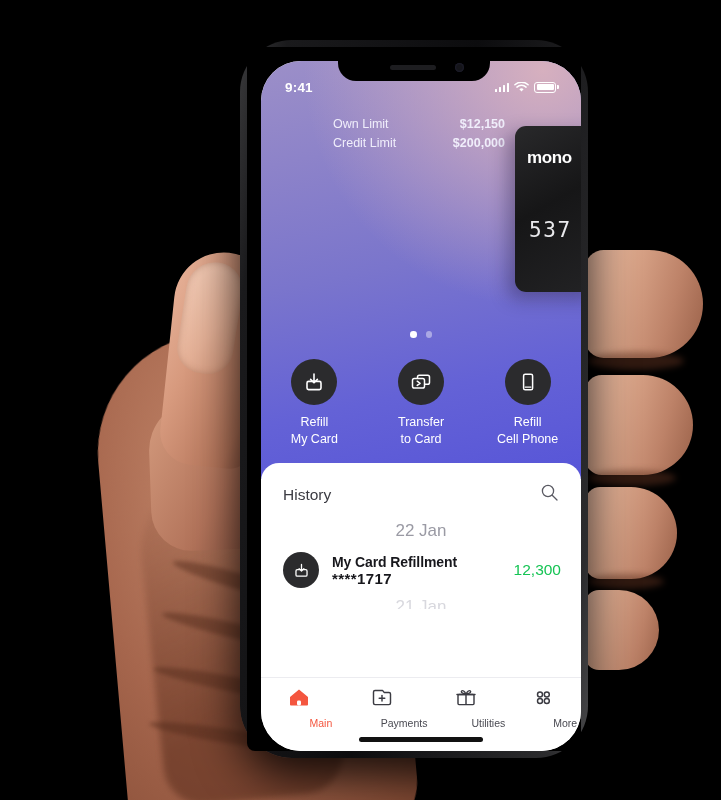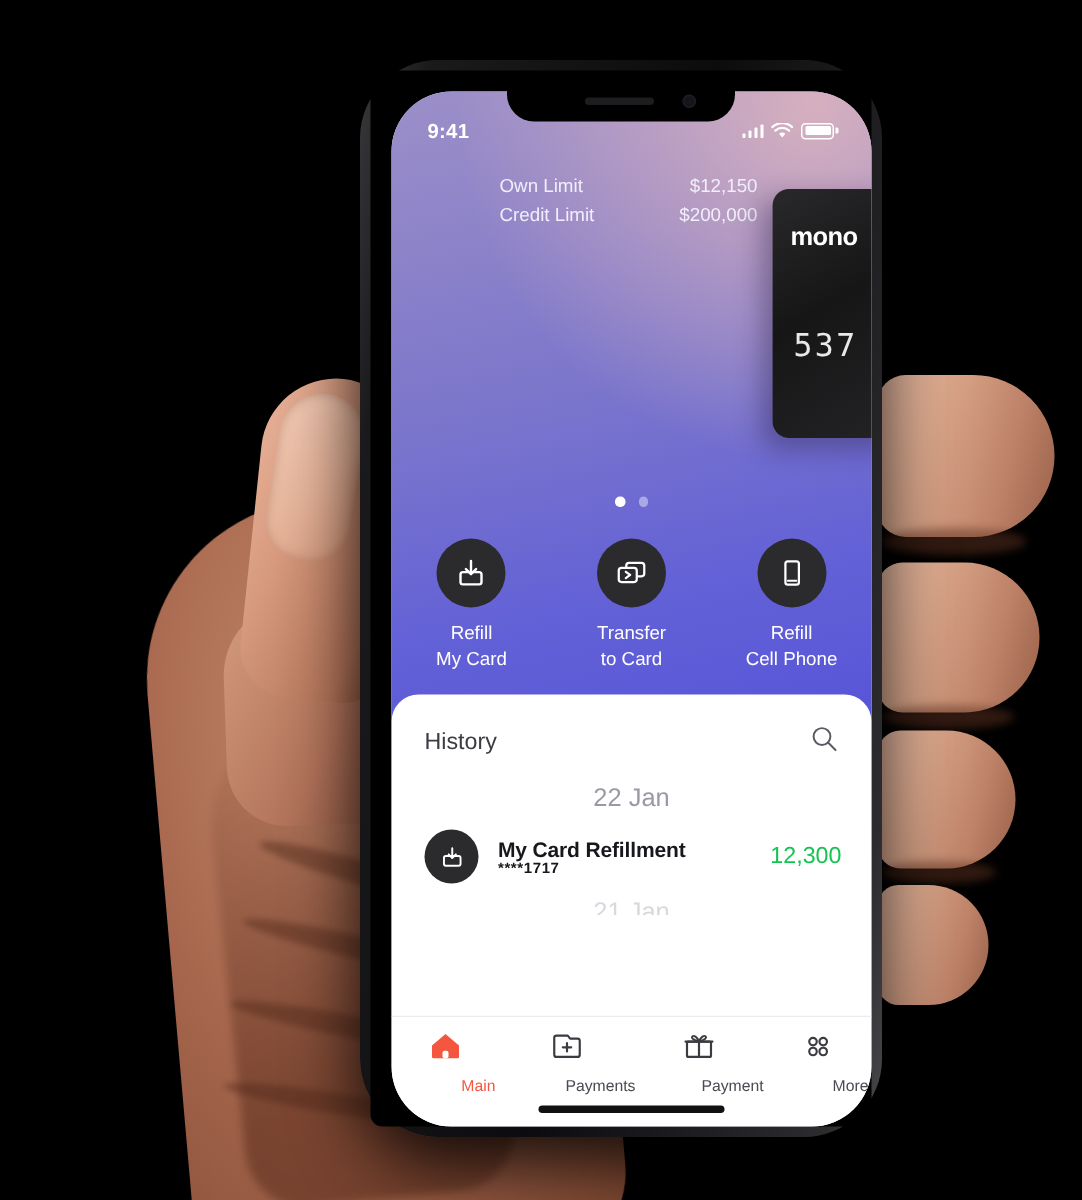--- a/index.html
+++ b/index.html
@@ -154,21 +154,21 @@
   .chart-badge i:nth-child(3){height:7px} .chart-badge i:nth-child(4){height:13px}
   .chart-badge i:nth-child(5){height:5px}
   .balance {
     color: #fff; font-size: 44px; font-weight: bold; letter-spacing: -1.4px; line-height: 1;
   }
   .balance .cur { font-size: 31px; vertical-align: 3px; font-weight: bold; }
 
   .meta { margin: 12px 0 0 72px; color: #f0eefb; font-size: 12.5px; line-height: 1.55; }
   .meta-row { display: flex; }
   .meta-row .k { width: 86px; }
-  .meta-row .v { width: 86px; text-align: right; }
+  .meta-row .v { width: 86px; text-align: right; font-weight: bold; }
 
   .dots { position: absolute; left: 0; right: 0; top: 270px; display: flex; justify-content: center; gap: 9px; }
   .dots b { width: 6.5px; height: 6.5px; border-radius: 50%; background: rgba(255,255,255,.42); display: block; }
   .dots b.on { background: #fff; }
 
   .actions { position: absolute; left: 0; right: 0; top: 298px; display: flex; }
   .action { flex: 1; display: flex; flex-direction: column; align-items: center; }
   .act-circle {
     width: 46px; height: 46px; border-radius: 50%; background: #2b2b2d;
     display: flex; align-items: center; justify-content: center;
@@ -187,21 +187,21 @@
   }
   .sheet-title { font-size: 15.5px; color: #3b3b42; }
   .date-sep { text-align: center; font-size: 17px; color: #9a9aa4; padding: 7px 0 4px; }
   .tx { display: flex; align-items: center; padding: 7px 20px 7px 22px; }
   .tx-icon { width: 36px; height: 36px; border-radius: 50%; flex: 0 0 36px;
              display: flex; align-items: center; justify-content: center; }
   .tx-icon.blue { background: linear-gradient(150deg, #2f9cf0 0%, #0d7de0 100%); }
   .tx-icon.dark { background: #2b2b2d; }
   .tx-body { flex: 1; padding-left: 13px; min-width: 0; }
   .tx-title { font-size: 14px; color: #17171c; font-weight: bold; letter-spacing: -.1px; }
-  .tx-sub  { font-size: 10px; color: #17171c; font-weight: bold; letter-spacing: .4px; }
+  .tx-sub  { font-size: 15px; color: #17171c; font-weight: bold; letter-spacing: .4px; }
   .tx-cat  { font-size: 12px; color: #9a9aa4; margin-top: 1px; }
   .tx-amt  { font-size: 15.5px; color: #17171c; white-space: nowrap; padding-left: 6px; }
   .tx-amt.pos { color: #15c454; }
   .date-sep.clipped { color: #d8d8de; padding-top: 2px; height: 14px; overflow: hidden; }
 
   
   .tabbar {
     border-top: 1px solid #ececf0; background: #fff;
     display: flex; padding: 8px 0 0 0; height: 74px; flex: 0 0 74px;
   }
@@ -389,21 +389,21 @@
           <div class="tab">
             <span>
               <svg width="24" height="22" viewBox="0 0 24 22">
                 <rect x="4" y="8.4" width="16" height="10.2" rx="1" stroke="#3b3b42" stroke-width="1.45" fill="none"></rect>
                 <line x1="3" y1="8.4" x2="21" y2="8.4" stroke="#3b3b42" stroke-width="1.45" stroke-linecap="round"></line>
                 <line x1="12" y1="8.4" x2="12" y2="18.6" stroke="#3b3b42" stroke-width="1.45"></line>
                 <path d="M12 8.2 C10.6 5.2 8.6 4 7.6 4.9 C6.6 5.8 8.3 7.7 12 8.2 Z" stroke="#3b3b42" stroke-width="1.3" fill="none"></path>
                 <path d="M12 8.2 C13.4 5.2 15.4 4 16.4 4.9 C17.4 5.8 15.7 7.7 12 8.2 Z" stroke="#3b3b42" stroke-width="1.3" fill="none"></path>
               </svg>
             </span>
-            <span class="lbl">Payment</span>
+            <span class="lbl">Utilities</span>
           </div>
 
           <div class="tab">
             <span>
               <svg width="24" height="22" viewBox="0 0 24 22">
                 <circle cx="9" cy="8.4" r="2.5" stroke="#3b3b42" stroke-width="1.45" fill="none"></circle>
                 <circle cx="15.8" cy="8.4" r="2.5" stroke="#3b3b42" stroke-width="1.45" fill="none"></circle>
                 <circle cx="9" cy="15" r="2.5" stroke="#3b3b42" stroke-width="1.45" fill="none"></circle>
                 <circle cx="15.8" cy="15" r="2.5" stroke="#3b3b42" stroke-width="1.45" fill="none"></circle>
               </svg>

